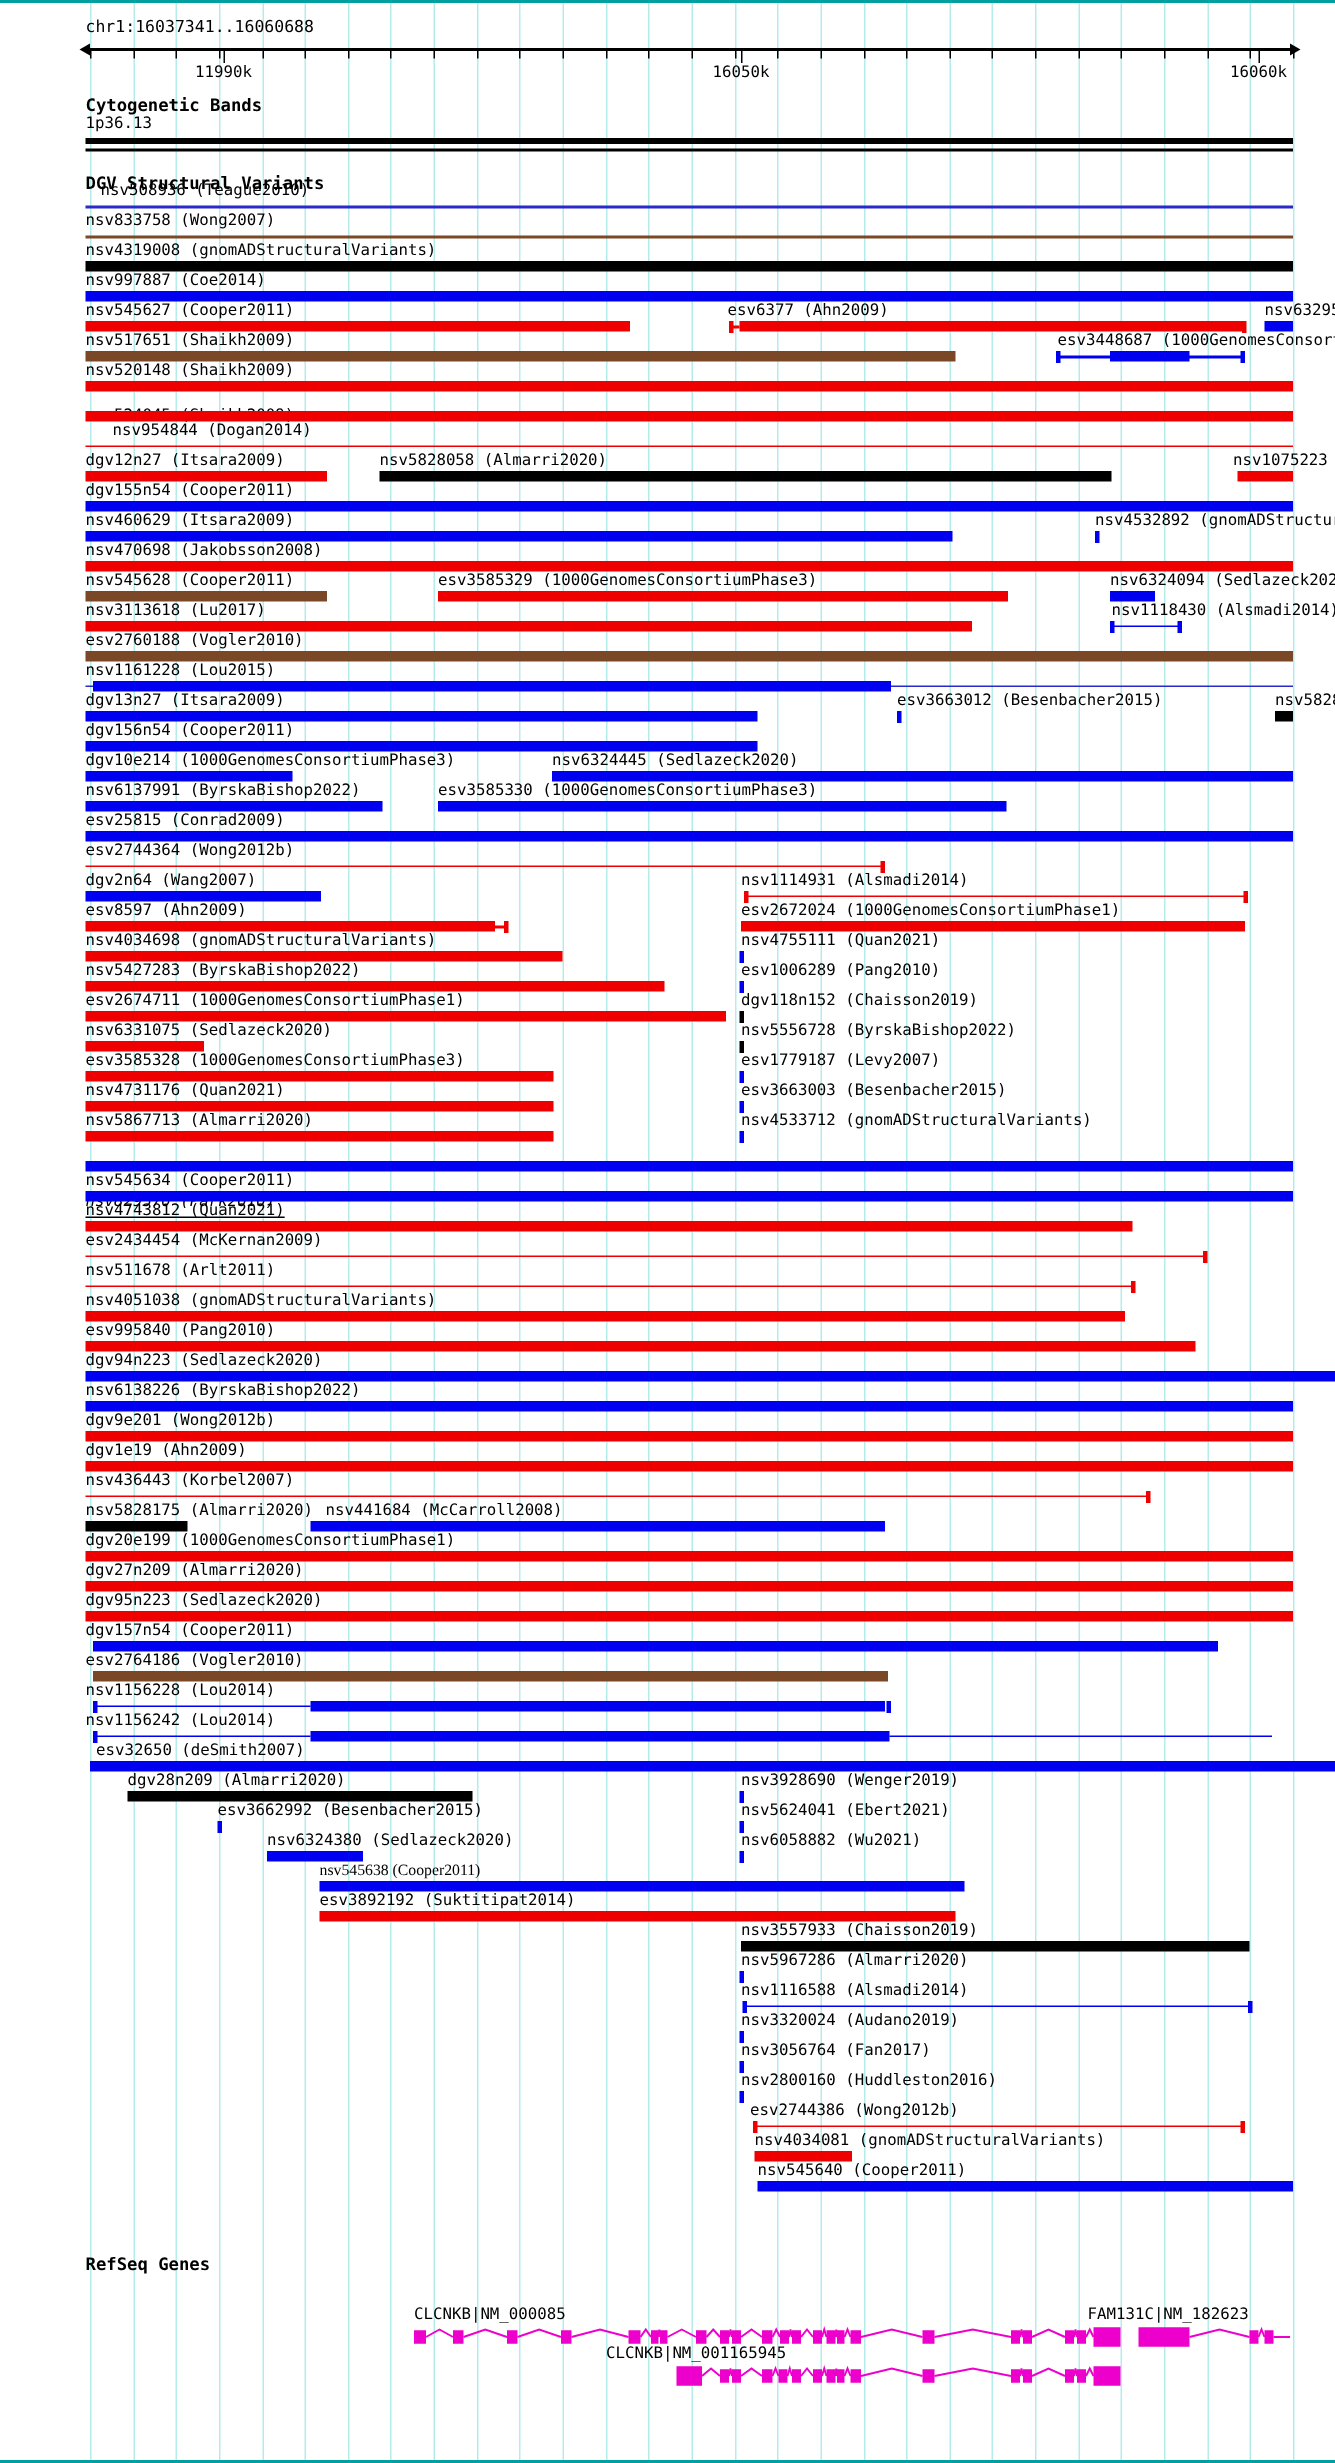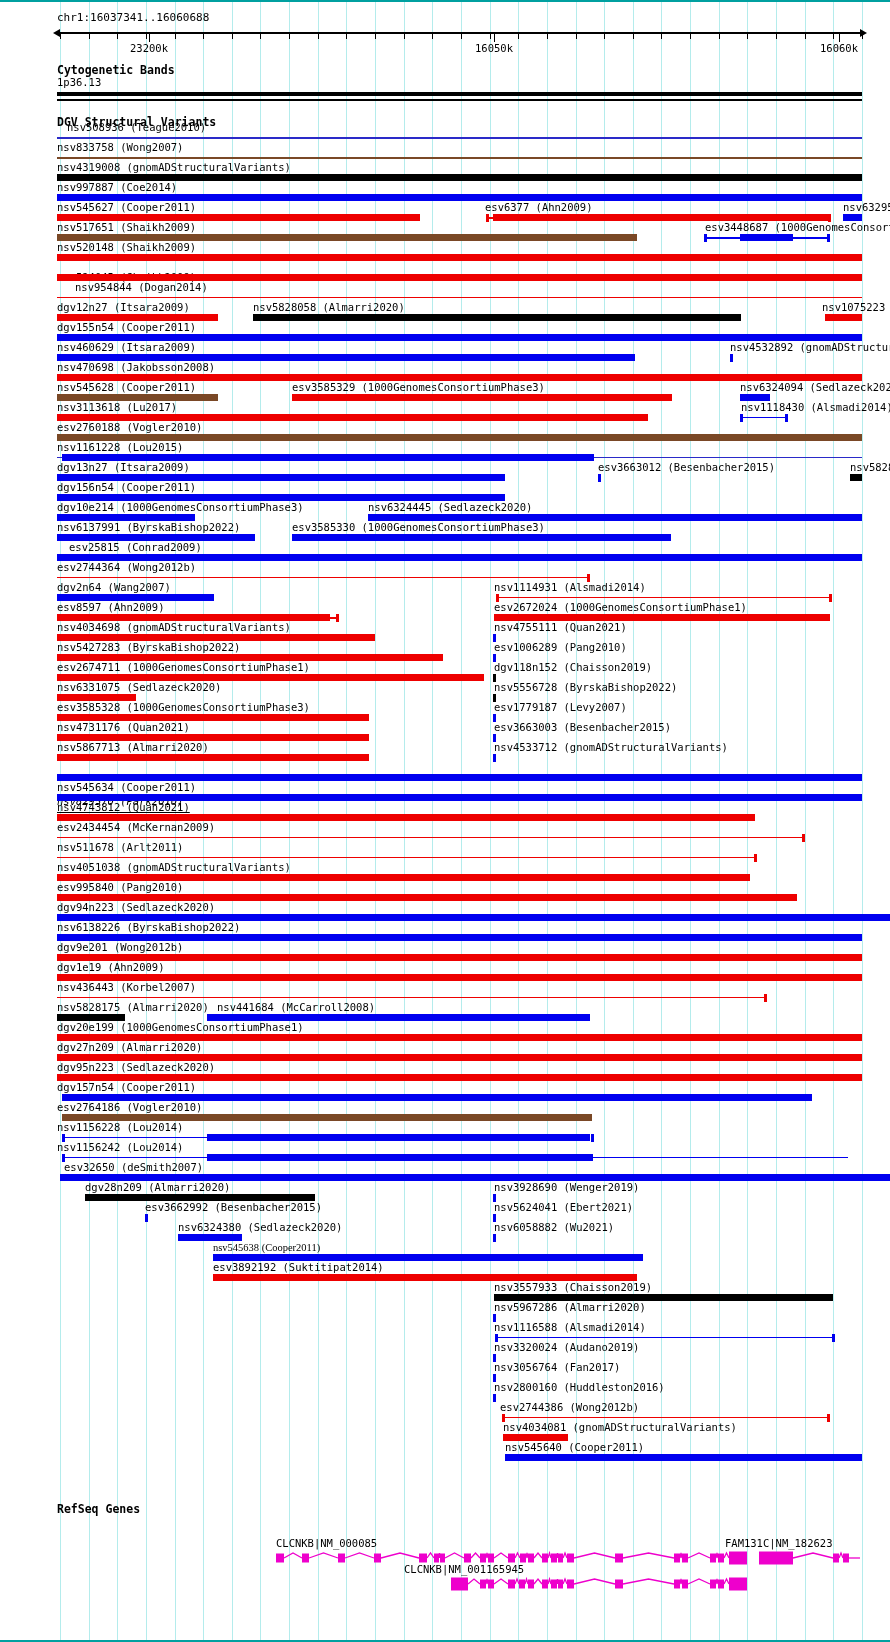--- a/index.html
+++ b/index.html
@@ -84,21 +84,21 @@
       <div class="tick" style="left: 632.8px; top: 34px; height: 5px;"></div>
       <div class="tick" style="left: 661.44px; top: 34px; height: 5px;"></div>
       <div class="tick" style="left: 690.08px; top: 34px; height: 5px;"></div>
       <div class="tick" style="left: 718.72px; top: 34px; height: 5px;"></div>
       <div class="tick" style="left: 747.36px; top: 34px; height: 5px;"></div>
       <div class="tick" style="left: 776px; top: 34px; height: 5px;"></div>
       <div class="tick" style="left: 804.64px; top: 34px; height: 5px;"></div>
       <div class="tick" style="left: 833.28px; top: 34px; height: 5px;"></div>
       <div class="tick" style="left: 861.92px; top: 34px; height: 5px;"></div>
       <div class="tick" style="left: 149px; top: 34px; height: 8px;"></div>
-      <div class="ticklbl" style="left: 149px; top: 42px;">23200k</div>
+      <div class="ticklbl" style="left: 149px; top: 42px;">11990k</div>
       <div class="tick" style="left: 494px; top: 34px; height: 8px;"></div>
       <div class="ticklbl" style="left: 494px; top: 42px;">16050k</div>
       <div class="tick" style="left: 839px; top: 34px; height: 8px;"></div>
       <div class="ticklbl" style="left: 839px; top: 42px;">16060k</div>
     </div>
   <div class="abs hdr" style="left:57px;top:63px;">Cytogenetic Bands</div>
   <div class="abs lbl" style="left:57px;top:77px;">1p36.13</div>
   <div id="cytolayer">
       <div class="seg" style="left: 57px; top: 92px; width: 805px; height: 4px; background: rgb(0, 0, 0);"></div>
       <div class="seg" style="left: 57px; top: 99px; width: 805px; height: 2px; background: rgb(0, 0, 0);"></div>
@@ -175,21 +175,21 @@
       <div class="abs lbl" style="left: 57px; top: 482px;">dgv156n54 (Cooper2011)</div>
       <div class="seg" style="left: 57px; top: 494px; width: 448px; height: 7px; background: rgb(0, 0, 240);"></div>
       <div class="abs lbl" style="left: 57px; top: 502px;">dgv10e214 (1000GenomesConsortiumPhase3)</div>
       <div class="seg" style="left: 57px; top: 514px; width: 138px; height: 7px; background: rgb(0, 0, 240);"></div>
       <div class="abs lbl" style="left: 368px; top: 502px;">nsv6324445 (Sedlazeck2020)</div>
       <div class="seg" style="left: 368px; top: 514px; width: 494px; height: 7px; background: rgb(0, 0, 240);"></div>
       <div class="abs lbl" style="left: 57px; top: 522px;">nsv6137991 (ByrskaBishop2022)</div>
       <div class="seg" style="left: 57px; top: 534px; width: 198px; height: 7px; background: rgb(0, 0, 240);"></div>
       <div class="abs lbl" style="left: 292px; top: 522px;">esv3585330 (1000GenomesConsortiumPhase3)</div>
       <div class="seg" style="left: 292px; top: 534px; width: 379px; height: 7px; background: rgb(0, 0, 240);"></div>
-      <div class="abs lbl" style="left: 57px; top: 542px; margin-left: 12px;">esv25815 (Conrad2009)</div>
+      <div class="abs lbl" style="left: 57px; top: 542px;">esv25815 (Conrad2009)</div>
       <div class="seg" style="left: 57px; top: 554px; width: 805px; height: 7px; background: rgb(0, 0, 240);"></div>
       <div class="abs lbl" style="left: 57px; top: 562px;">esv2744364 (Wong2012b)</div>
       <div class="seg" style="left: 57px; top: 577px; width: 531px; height: 1px; background: rgb(238, 0, 0);"></div>
       <div class="seg" style="left: 587px; top: 574px; width: 3px; height: 8px; background: rgb(238, 0, 0);"></div>
       <div class="abs lbl" style="left: 57px; top: 582px;">dgv2n64 (Wang2007)</div>
       <div class="seg" style="left: 57px; top: 594px; width: 157px; height: 7px; background: rgb(0, 0, 240);"></div>
       <div class="abs lbl" style="left: 494px; top: 582px;">nsv1114931 (Alsmadi2014)</div>
       <div class="seg" style="left: 496px; top: 594px; width: 3px; height: 8px; background: rgb(238, 0, 0);"></div>
       <div class="seg" style="left: 497px; top: 597px; width: 333px; height: 1px; background: rgb(238, 0, 0);"></div>
       <div class="seg" style="left: 829px; top: 594px; width: 3px; height: 8px; background: rgb(238, 0, 0);"></div>

